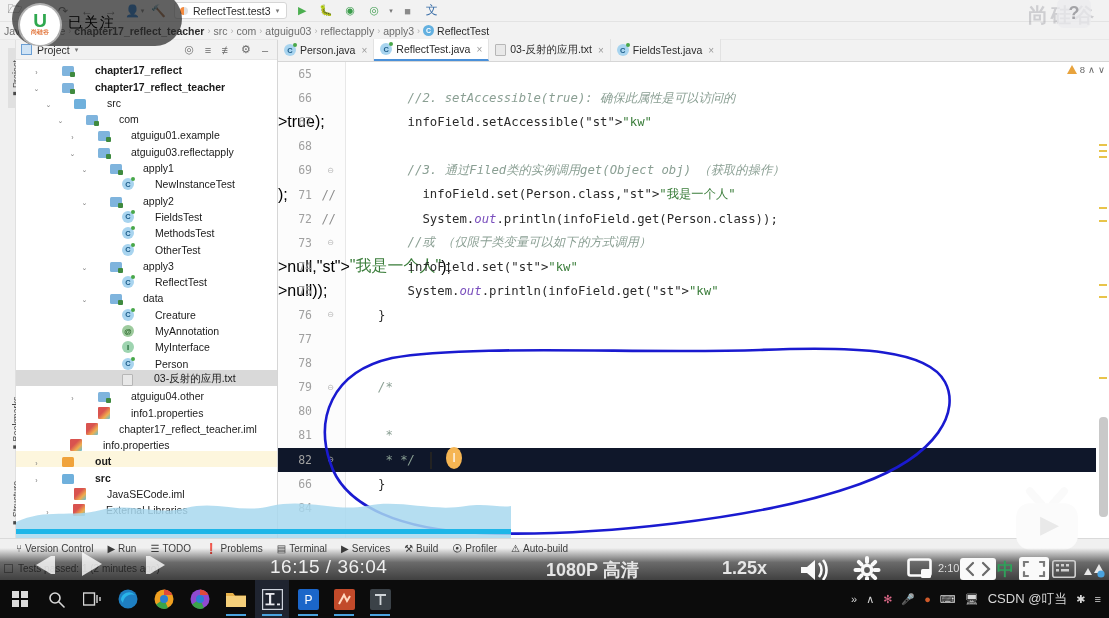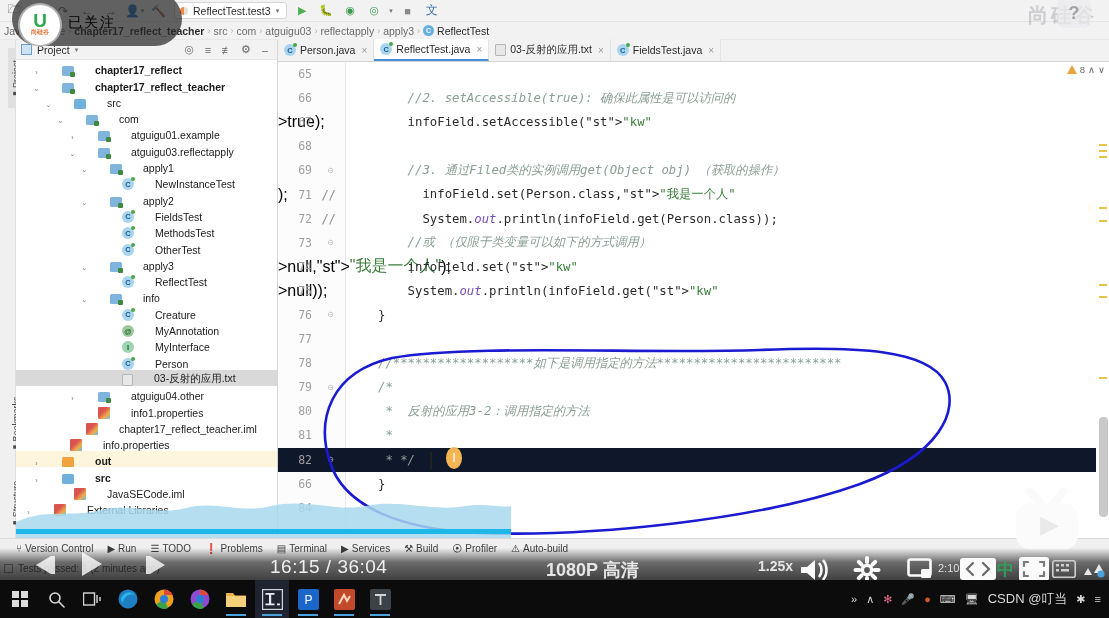--- a/index.html
+++ b/index.html
@@ -128,21 +128,21 @@
   .tri-r { width:0;height:0;border-top:12px solid transparent;border-bottom:12px solid transparent;
     border-left:20px solid rgba(255,255,255,0.80); }
   .tri-l { width:0;height:0;border-top:9px solid transparent;border-bottom:9px solid transparent;
     border-right:15px solid rgba(255,255,255,0.80); }
   .tri-r-s { width:0;height:0;border-top:9px solid transparent;border-bottom:9px solid transparent;
     border-left:15px solid rgba(255,255,255,0.80); }
   .vbar-v { width:4px; height:18px; background:rgba(255,255,255,0.80); }
   .vtime { position:absolute; left:270px; top:556px; font-size:19px; color:#efefef;
     font-family:"Liberation Sans", sans-serif; letter-spacing:0.5px; }
   .vquality { position:absolute; left:546px; top:558px; font-size:18px; color:#e6e6e6; font-weight:bold; }
-  .vspeed { position:absolute; left:722px; top:558px; font-size:14px; color:#e6e6e6; font-weight:bold;margin-left:36px; }
+  .vspeed { position:absolute; left:722px; top:558px; font-size:18px; color:#e6e6e6; font-weight:bold; }
   .vicon { position:absolute; color:rgba(250,250,250,0.9); }
 
   
   .follow-pill { position:absolute; left:12px; top:-8px; width:170px; height:54px;
     background:rgba(40,40,40,0.72); border-radius:27px; }
   .follow-av { position:absolute; left:20px; top:5px; width:40px; height:40px; border-radius:50%;
     background:#fff; display:flex; flex-direction:column; align-items:center; justify-content:center;
     box-shadow:0 0 0 2px rgba(255,255,255,0.5); }
   .follow-av .u { font-size:19px; color:#2fa84f; line-height:14px; font-weight:bold; }
   .follow-av .t { font-size:6px; color:#e06a2b; font-weight:bold; }
@@ -313,21 +313,21 @@
             <span class="">apply3</span>
           </div>
           <div class="trow" style="padding-left:76px">
             <span class="arr blank">·</span>
             <span class="jc green">C</span>
             <span class="">ReflectTest</span>
           </div>
           <div class="trow" style="padding-left:64px">
             <span class="arr">⌄</span>
             <span class="fold mod"></span>
-            <span class="">info</span>
+            <span class="">data</span>
           </div>
           <div class="trow" style="padding-left:76px">
             <span class="arr blank">·</span>
             <span class="jc green">C</span>
             <span class="">Creature</span>
           </div>
           <div class="trow" style="padding-left:76px">
             <span class="arr blank">·</span>
             <span class="jc ann">@</span>
             <span class="">MyAnnotation</span>
@@ -375,21 +375,21 @@
           <div class="trow" style="padding-left:16px">
             <span class="arr">›</span>
             <span class="fold plain"></span>
             <span class="bold">src</span>
           </div>
           <div class="trow" style="padding-left:28px">
             <span class="arr blank">·</span>
             <span class="propf"></span>
             <span class="">JavaSECode.iml</span>
           </div>
-          <div class="trow" style="padding-left:8px">
+          <div class="trow" style="padding-left:27px">
             <span class="arr">›</span>
             <span class="propf"></span>
             <span class="">External Libraries</span>
           </div>
         </div>
     </div>
 
     <div class="editor">
       <div class="tabs" id="tabs">
           <div class="tab">
@@ -453,30 +453,28 @@
               <span class="ln">76</span>
               <span class="fmark">⊖</span>
               <span class="code">}</span>
             </div>
             <div class="lrow">
               <span class="ln">77</span>
               <span class="code"></span>
             </div>
             <div class="lrow">
               <span class="ln">78</span>
-              <span class="code"><span class="cm">//*******************如下是调用指定的方法*************************</span></span>
             </div>
             <div class="lrow">
               <span class="ln">79</span>
               <span class="fmark">⊖</span>
               <span class="code"><span class="cm">/*</span></span>
             </div>
             <div class="lrow">
               <span class="ln">80</span>
-              <span class="code"><span class="cm"> *  反射的应用3-2：调用指定的方法</span></span>
             </div>
             <div class="lrow">
               <span class="ln">81</span>
               <span class="code"><span class="cm"> *</span></span>
             </div>
             <div class="lrow hl">
               <span class="ln">82</span>
               <span class="fmark">⊖</span>
               <span class="code"><span class="cm"> * */</span></span>
               <span style="position: absolute; left: 152px; top: 4px; width: 1.5px; height: 17px; background: rgb(34, 34, 34);"></span>

